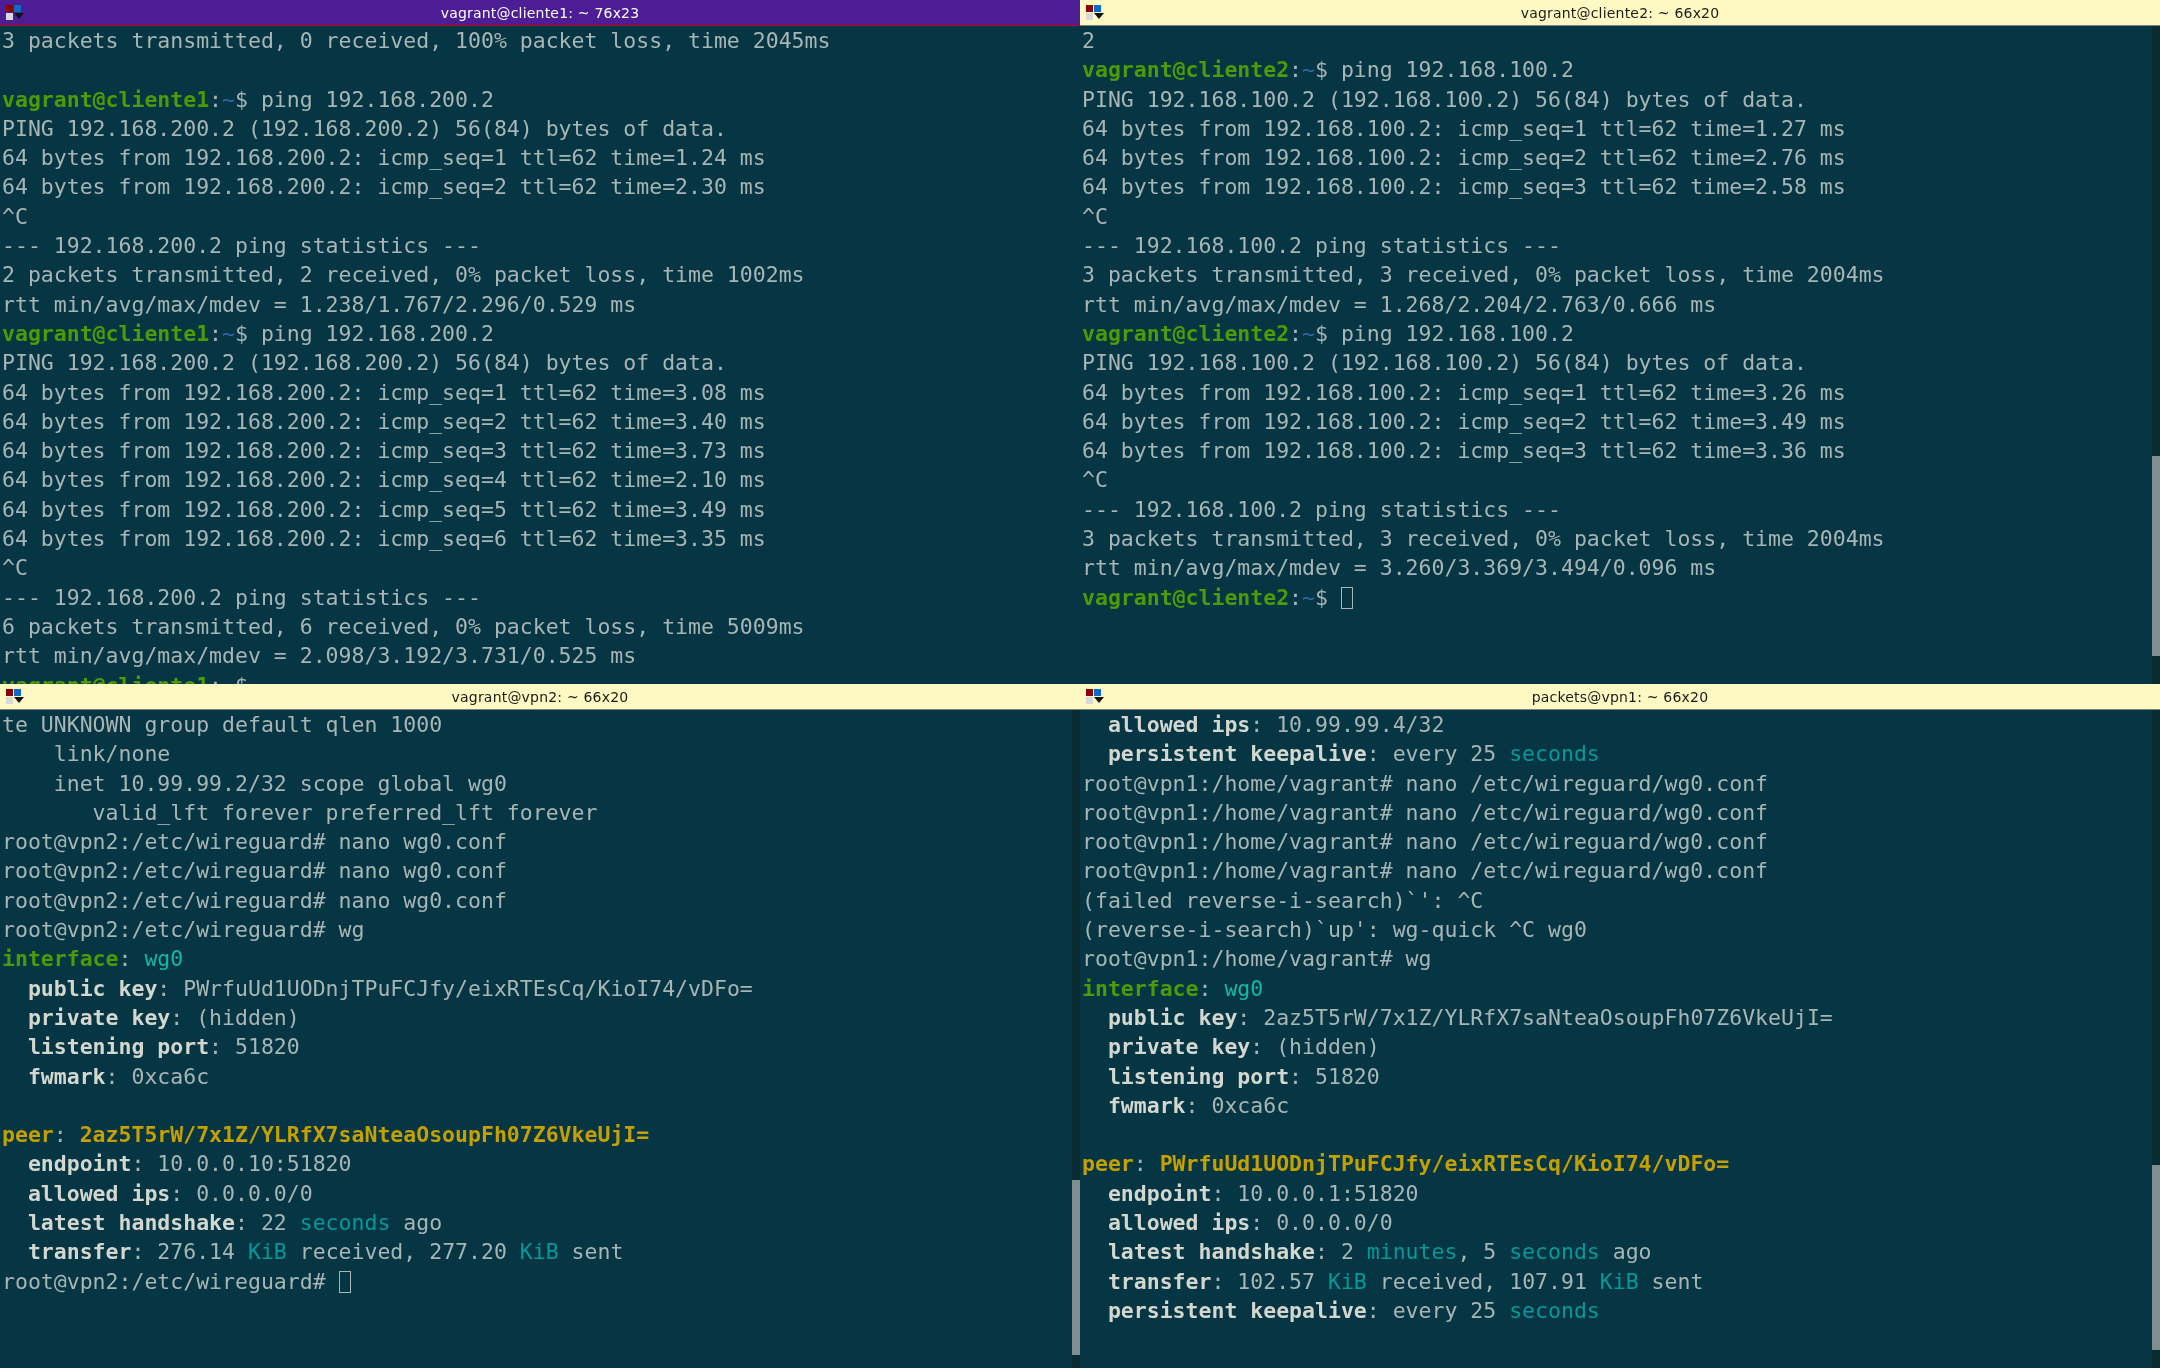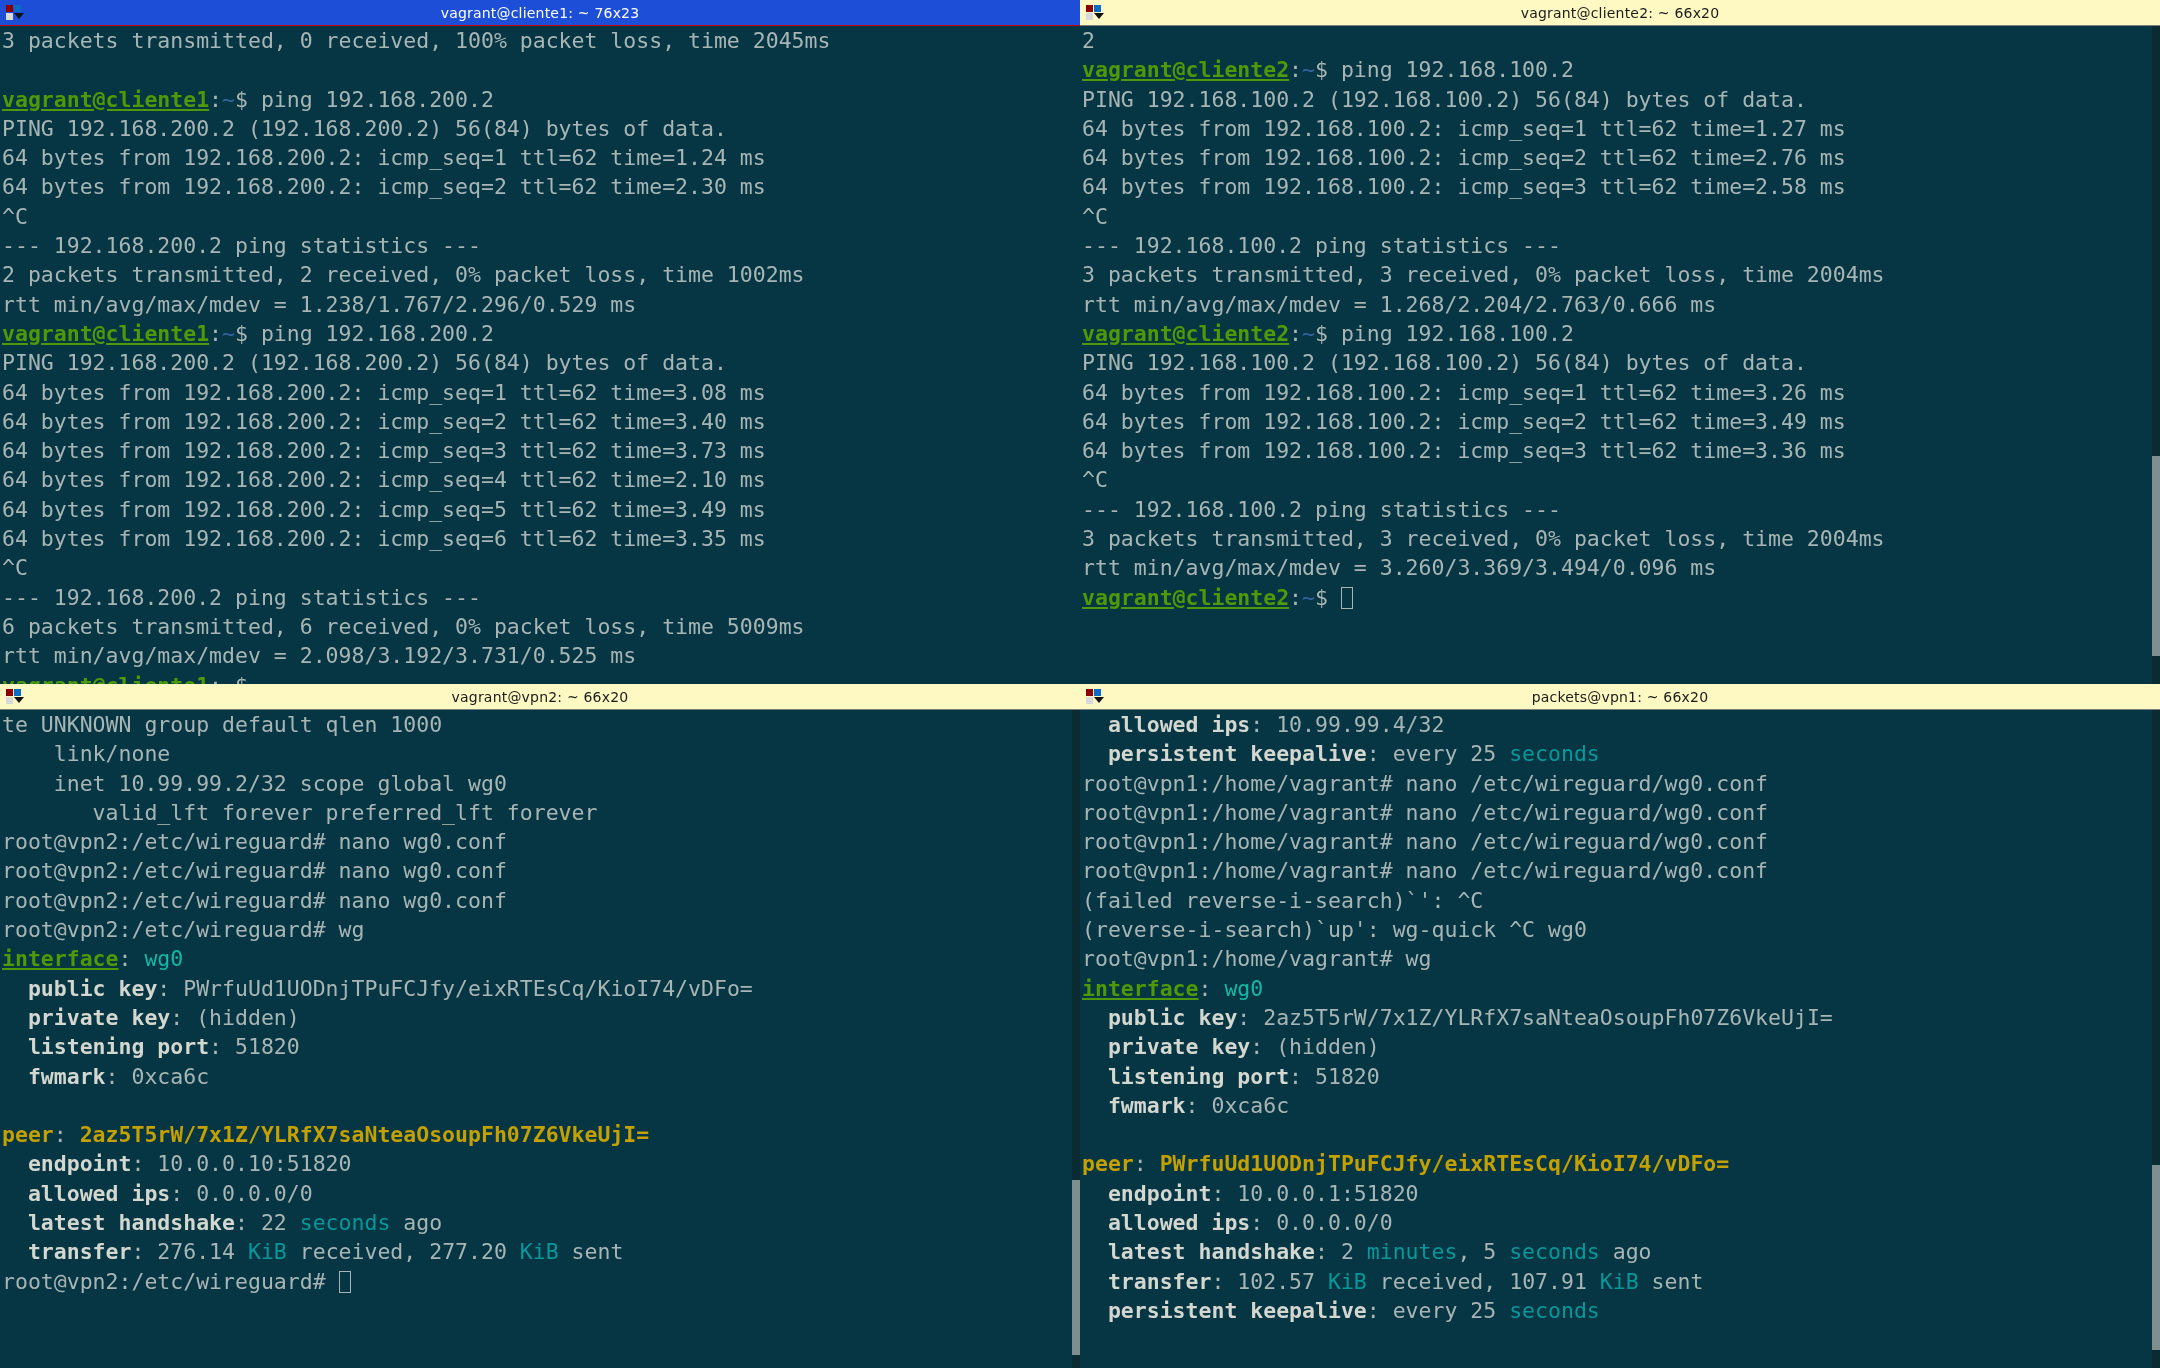--- a/index.html
+++ b/index.html
@@ -11,21 +11,21 @@
   }
   .desktop { width:2160px; height:1368px; display:grid;
              grid-template-columns:1080px 1080px;
              grid-template-rows:684px 684px; }
 
   .win { position:relative; display:flex; flex-direction:column;
          overflow:hidden; background:#063643; }
 
   .titlebar { height:26px; flex:0 0 26px; display:flex; align-items:center;
               position:relative; border-bottom:1px solid #7f7f7f; }
-  .titlebar.active { background:#1d4ed8; border-bottom:1px solid #cc0000; }
+  .titlebar.active { background:#4c1d95; border-bottom:1px solid #cc0000; }
   .titlebar.inactive { background:#fef9c3; }
   .tb-icon { width:24px; height:24px; flex:0 0 24px; position:relative;
              margin-left:2px; }
   .tb-icon .sq { position:absolute; width:7px; height:7px; }
   .tb-icon .s1 { left:4px; top:4px; background:#8b0000; }
   .tb-icon .s2 { left:12px; top:4px; background:#0a6cc4; }
   .tb-icon .s3 { left:4px; top:12px; background:#d9d9d9; }
   .tb-icon .s4 { left:12px; top:12px; width:0; height:0; background:transparent;
                  border-left:5px solid transparent; border-right:5px solid transparent;
                  border-top:6px solid #111; }
@@ -35,21 +35,21 @@
               letter-spacing:0.2px; pointer-events:none; }
   .titlebar.active .tb-title { color:#ffffff; }
   .titlebar.inactive .tb-title { color:#1b1b1b; }
 
   .term { flex:1 1 auto; position:relative; overflow:hidden;
           padding:0 0 16px 2px; }
   .term .lines { font-size:21.5px; line-height:29.3px; white-space:pre;
                  color:#a8b5b5; letter-spacing:0px; }
 
   .ln { display:block; height:29.3px; }
-  .g  { color:#4e9a06; font-weight:bold;text-decoration:underline; }   
+  .g  { color:#4e9a06; font-weight:bold; }   
   .b  { color:#3465a4; }                      
   .w  { color:#a8b5b5; }                      
   .ylw{ color:#c4a000; font-weight:bold;margin-top:42px; }    
   .bold { color:#d3d7cf; font-weight:bold;margin-top:40px; }  
   .grn2 { color:#14b8a6; }                    
   .cy  { color:#06989a;text-align:right; }
 
   .cursor { display:inline-block; width:12px; height:22px;
             border:1px solid #a8b5b5; vertical-align:-4px; }
 

